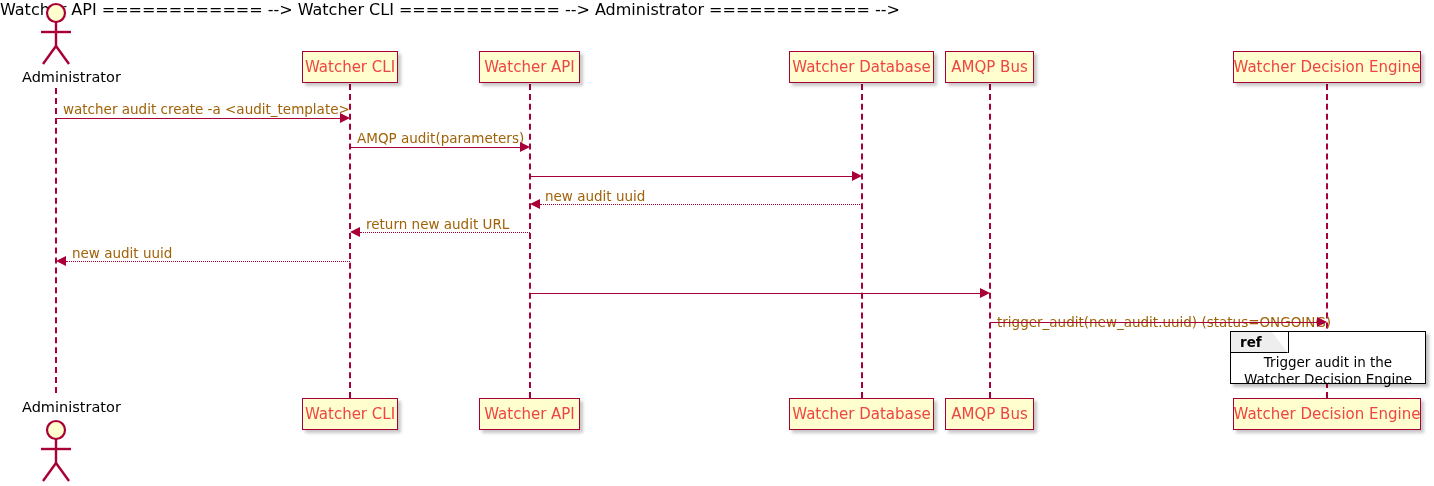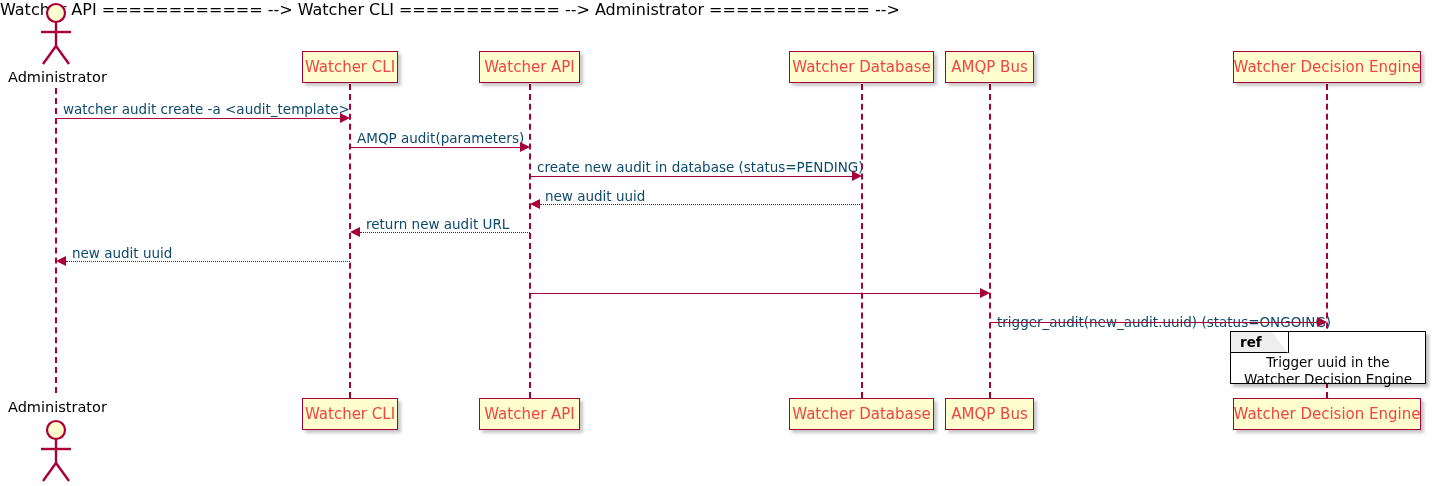--- a/index.html
+++ b/index.html
@@ -7,30 +7,30 @@
        font-family:"DejaVu Sans","Liberation Sans",sans-serif;color:#000;}
   #diagram{position:absolute;left:0;top:0;width:1434px;height:486px;}
 
   .lifeline{position:absolute;width:0;border-left:2px dashed #A80036;}
 
   .pbox{position:absolute;background:#FEFECE;border:1.5px solid #A80036;
         box-shadow:3px 3px 3px rgba(0,0,0,0.22);
         display:flex;align-items:center;justify-content:center;
         font-size:15px;color:#ef4444;white-space:nowrap;box-sizing:border-box;}
 
-  .actor-label{position:absolute;font-size:14.5px;white-space:nowrap;}
+  .actor-label{position:absolute;font-size:14.5px;white-space:nowrap;margin-left:14px;}
 
   .msg-line{position:absolute;height:0;border-top:1.6px solid #A80036;}
   .msg-line.dotted{border-top:1.6px dotted #A80036;}
   .arrowhead{position:absolute;width:0;height:0;}
   .arrowhead.right{border-top:5px solid transparent;border-bottom:5px solid transparent;
                    border-left:10px solid #A80036;}
   .arrowhead.left{border-top:5px solid transparent;border-bottom:5px solid transparent;
                   border-right:10px solid #A80036;}
-  .msg-label{position:absolute;font-size:13.5px;white-space:nowrap;color:#0c4a6e;}
+  .msg-label{position:absolute;font-size:13.5px;white-space:nowrap;color:#a16207;}
 
   
   .refbox{position:absolute;background:#ffffff;border:1.5px solid #000;
           box-shadow:3px 3px 3px rgba(0,0,0,0.25);box-sizing:border-box;}
   .reftag{position:absolute;left:0;top:0;height:21px;background:#EEEEEE;
           border-right:1.5px solid #000;border-bottom:1.5px solid #000;
           padding:0 26px 0 9px;display:flex;align-items:center;
           font-size:13.5px;font-weight:bold;box-sizing:border-box;text-align:center;}
   .reftag:after{content:"";position:absolute;right:0;top:0;
           border-top:21px solid #FFFFFF;border-left:16px solid transparent;
@@ -91,21 +91,20 @@
   <div class="msg-label" style="left:63px;top:101px;">watcher audit create -a &lt;audit_template&gt;</div>
   <div class="msg-line" style="left:56px;top:118px;width:286px;"></div>
   <div class="arrowhead right" style="left:340px;top:113px;"></div>
 
   
   <div class="msg-label" style="left:357px;top:130px;">AMQP audit(parameters)</div>
   <div class="msg-line" style="left:350px;top:147px;width:172px;"></div>
   <div class="arrowhead right" style="left:520px;top:142px;"></div>
 
   
-  <div class="msg-label" style="left:537px;top:159px;">create new audit in database (status=PENDING)</div>
   <div class="msg-line" style="left:530px;top:176px;width:324px;"></div>
   <div class="arrowhead right" style="left:852px;top:171px;"></div>
 
    Watcher API ============ --&gt;
   <div class="msg-label" style="left:545px;top:188px;">new audit uuid</div>
   <div class="msg-line dotted" style="left:540px;top:204px;width:322px;"></div>
   <div class="arrowhead left" style="left:530px;top:199px;"></div>
 
    Watcher CLI ============ --&gt;
   <div class="msg-label" style="left:366px;top:216px;">return new audit URL</div>
@@ -123,18 +122,18 @@
 
   
   <div class="msg-label" style="left:997px;top:314px;">trigger_audit(new_audit.uuid) (status=ONGOING)</div>
   <div class="msg-line" style="left:990px;top:322px;width:329px;"></div>
   <div class="arrowhead right" style="left:1317px;top:317px;"></div>
 
   
   <div class="refbox" style="left:1230px;top:331px;width:196px;height:53px;">
     <div class="reftag">ref</div>
     <div class="reftext">
-      <div>Trigger uuid in the</div>
+      <div>Trigger audit in the</div>
       <div>Watcher Decision Engine</div>
     </div>
   </div>
 
 </div>
 
 </body></html>

